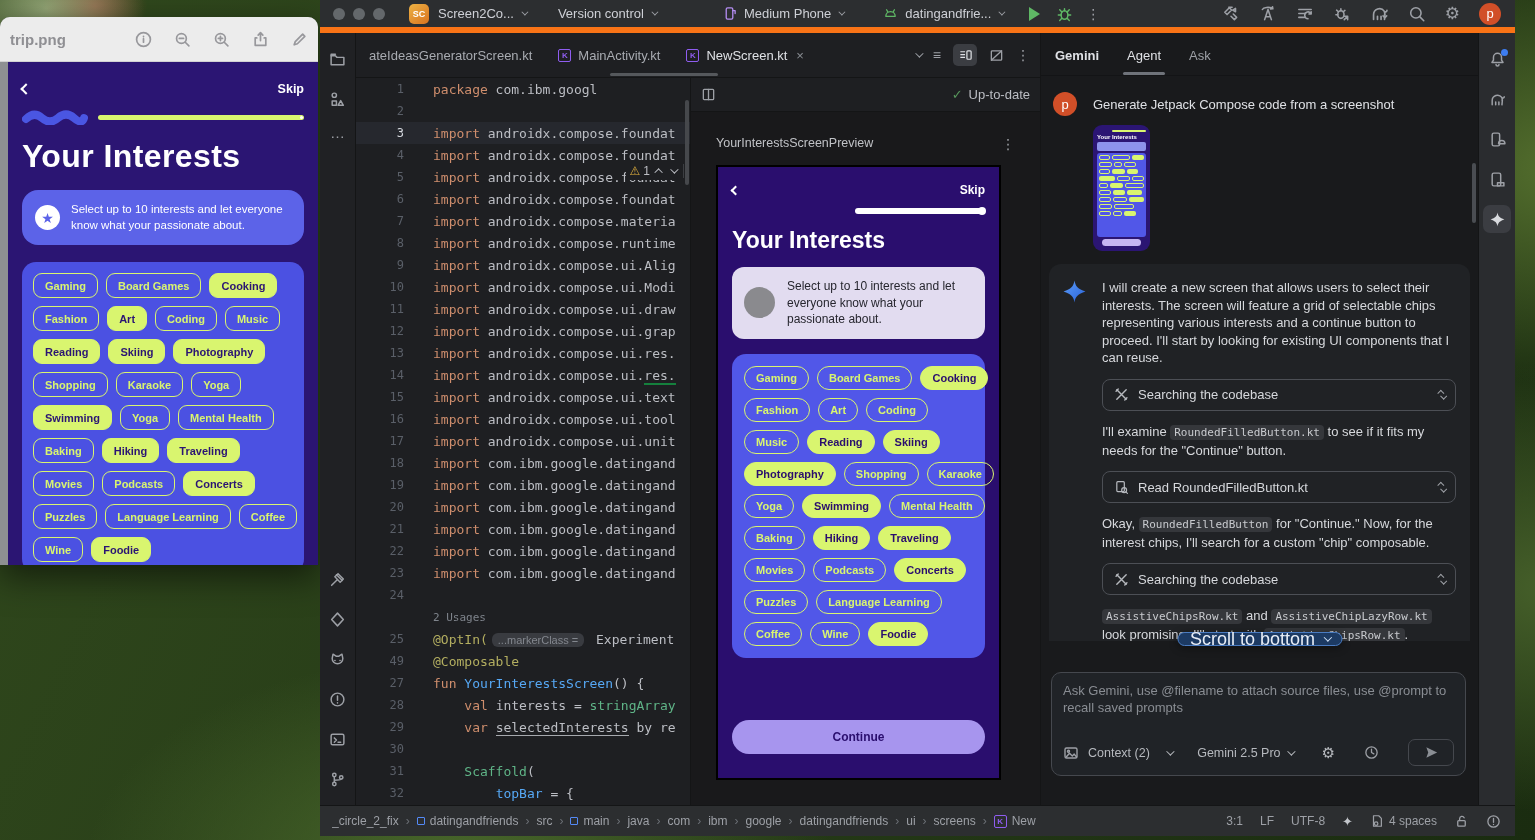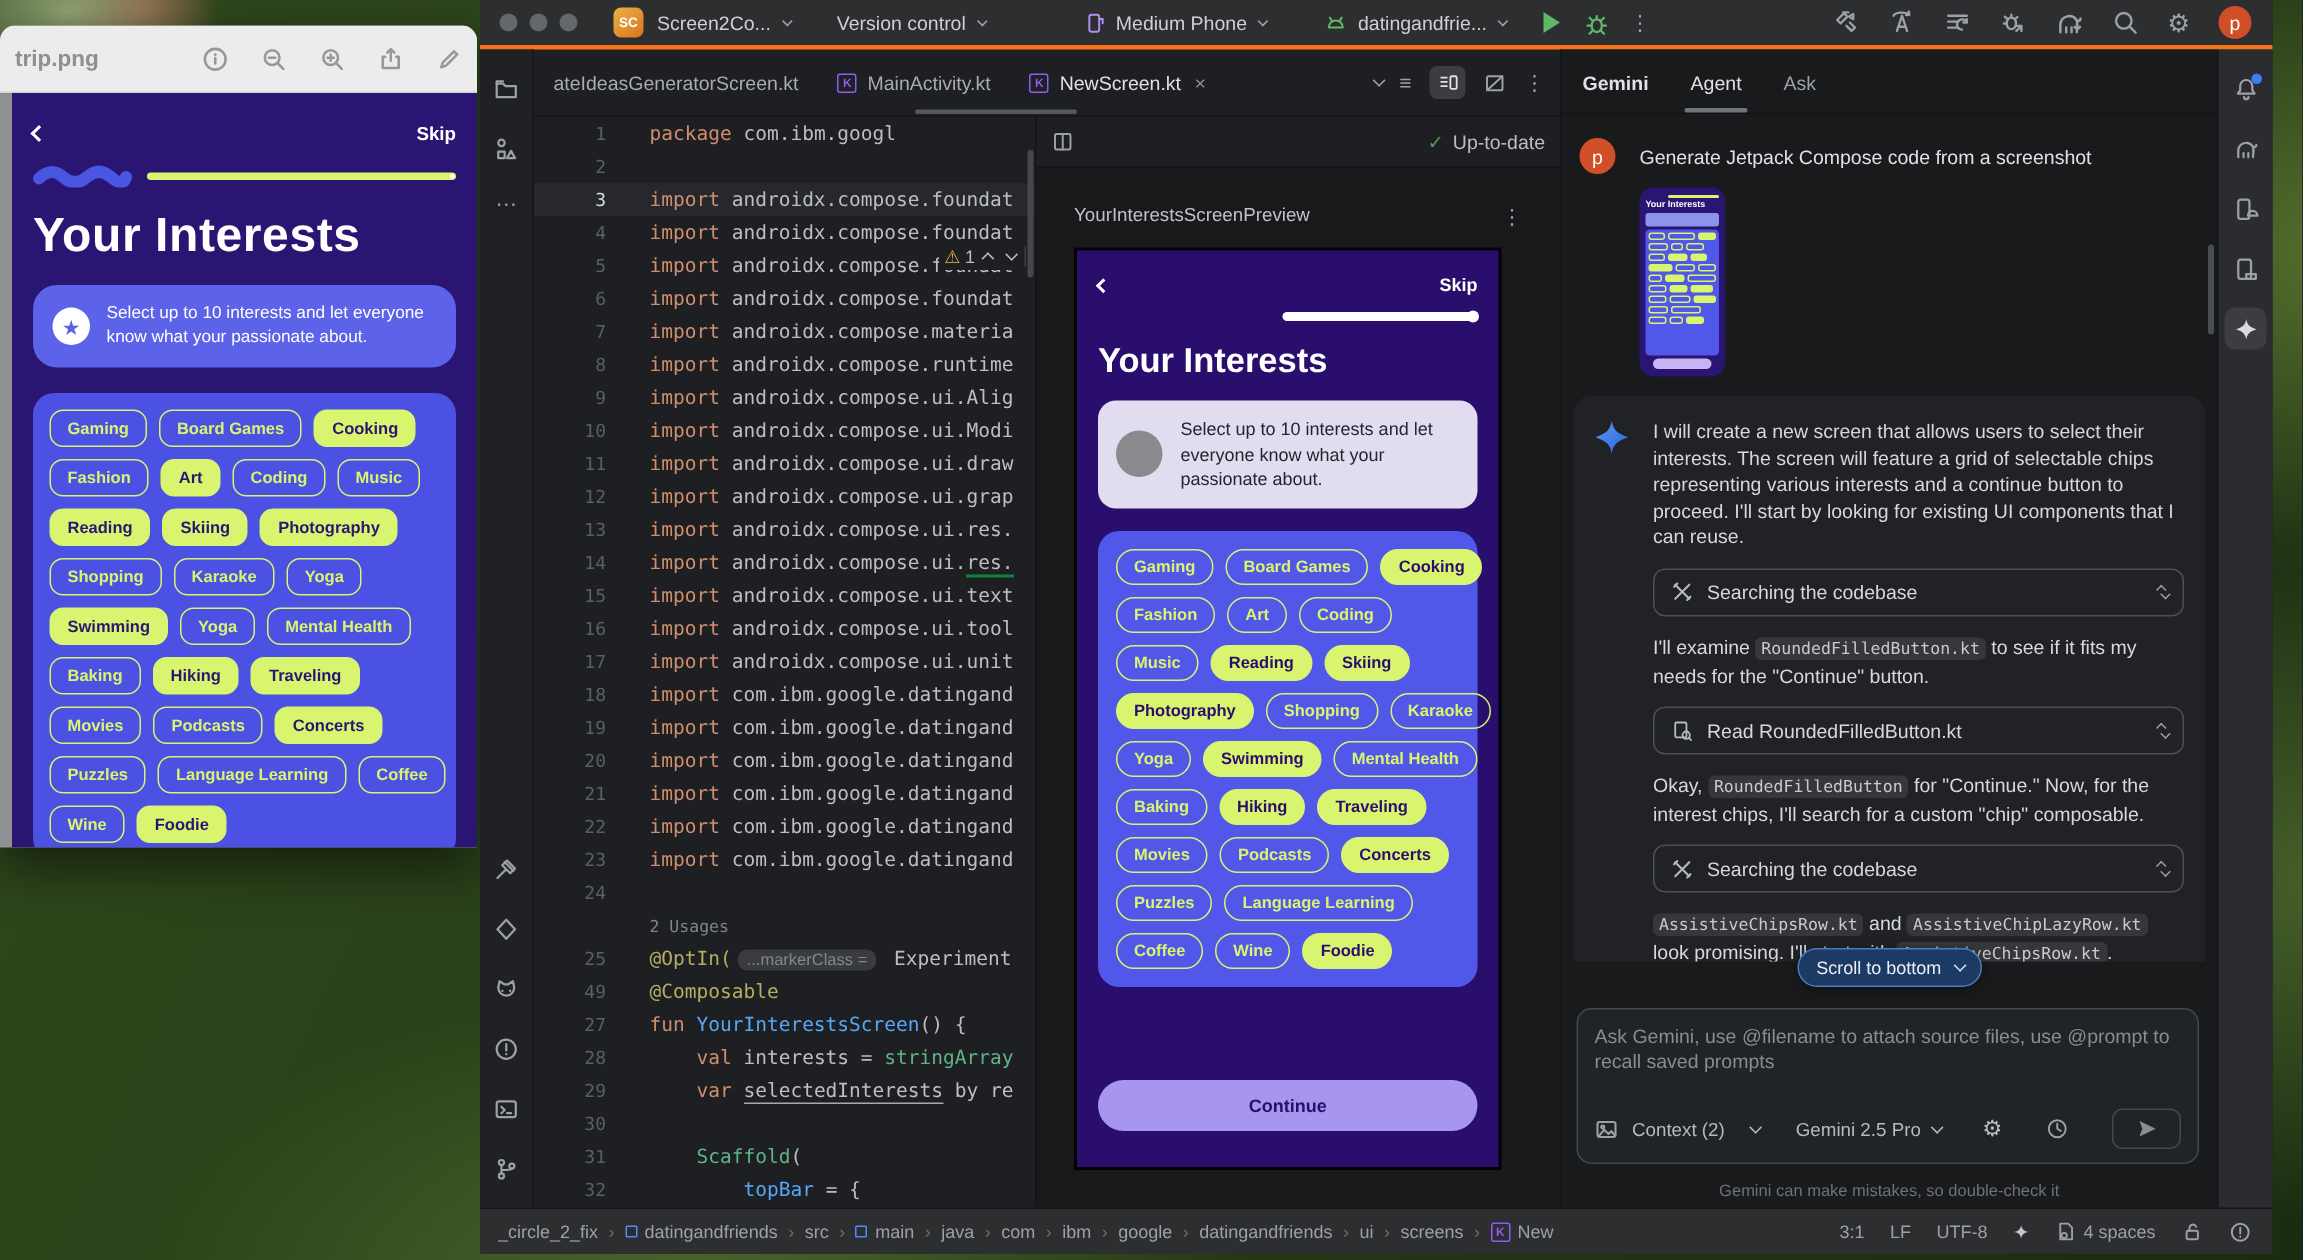--- a/index.html
+++ b/index.html
@@ -41,21 +41,21 @@
   .mock .chips-panel{background:#4b51e2}
   .chiprow{display:flex;gap:8px}
   .chip{display:inline-flex;align-items:center;height:25px;padding:0 11px;border:1.5px solid #d9f56f;border-radius:9px;
     color:#d9f56f;font-weight:bold;font-size:11px;white-space:nowrap}
   .chip.sel{background:#d9f56f;color:#2b1573}
   .mock-continue{margin-top:17px;height:40px;background:#c5b5f2;border-radius:20px;display:flex;align-items:center;justify-content:center;
     color:#2b1573;font-weight:bold;font-size:12.5px}
 
   
   .ide{position:absolute;left:320px;top:0;width:1195px;height:836px;background:#1e1f22}
-  .titlebar{position:absolute;left:0;top:0;right:0;height:33px;background:#2c2e30;border-bottom:3px solid #f97316;
+  .titlebar{position:absolute;left:0;top:0;right:0;height:33px;background:#2c2e30;border-bottom:6px solid #f97316;
     display:flex;align-items:center;color:#ced0d6;font-size:13px}
   .lights{display:flex;gap:8px;margin-left:13px}
   .light{width:12px;height:12px;border-radius:50%;background:#64686b}
   .sc-badge{width:20px;height:20px;border-radius:5px;background:linear-gradient(140deg,#ecb244,#d9731f);color:#fff;
     font-weight:bold;font-size:9px;display:flex;align-items:center;justify-content:center;margin-left:24px}
   .tb-item{display:flex;align-items:center;gap:7px;color:#ced0d6}
   .tb-item .chev{width:5px;height:5px;color:#9da0a6}
   .play{width:0;height:0;border-left:11px solid #5fb865;border-top:7px solid transparent;border-bottom:7px solid transparent}
   .tb-right{margin-left:auto;display:flex;align-items:center;gap:19px;margin-right:14px}
   .avatar{width:22px;height:22px;border-radius:50%;background:#d14f28;color:#fff;font-size:13px;display:flex;align-items:center;justify-content:center}
@@ -144,23 +144,23 @@
   .att-btn{height:7px;border-radius:4px;background:#c5b5f2;width:80%;align-self:center}
   .aicard{margin-top:13px;background:#202225;border-radius:12px;padding:13px 14px 13px 14px;position:relative}
   .spark{position:absolute;left:13px;top:15px;width:25px;height:25px}
   .aibody{margin-left:39px}
   .aip{color:#d6d8dc;font-size:13px;line-height:17.6px;margin-top:12px}
   .aip:first-child{margin-top:2px}
   .code-inline{font-family:"DejaVu Sans Mono",monospace;font-size:11px;background:#35373b;color:#c8cace;border-radius:4px;padding:1px 4px}
   .toolbox{margin-top:12px;height:32px;border:1px solid #4c4f55;border-radius:8px;display:flex;align-items:center;gap:9px;padding:0 11px;color:#d6d8dc;font-size:13px}
   .tb-exp{margin-left:auto;display:flex;flex-direction:column;gap:1px;color:#9da0a6}
   .tb-exp .chev{width:4.5px;height:4.5px}
-  .scrollpill{position:absolute;left:50%;transform:translateX(-50%);top:599px;height:26px;padding:0 12px;
+  .scrollpill{position:absolute;left:50%;transform:translateX(-50%);top:599px;height:14px;padding:0 12px;
     background:#1c3a63;border:1px solid #4a7cc2;border-radius:14px;display:flex;align-items:center;gap:8px;
-    color:#e8eef7;font-size:12px;white-space:nowrap;box-shadow:0 2px 8px rgba(0,0,0,.4)}
+    color:#e8eef7;font-size:18px;white-space:nowrap;box-shadow:0 2px 8px rgba(0,0,0,.4)}
   .inputbox{position:absolute;left:10px;right:12px;top:639px;height:104px;background:#202327;border:1px solid #45484e;border-radius:10px;padding:9px 11px}
   .inputbox textarea{width:100%;height:48px;background:transparent;border:none;outline:none;resize:none;
     color:#dfe1e5;font-size:13px;line-height:17px;font-family:"Liberation Sans",sans-serif}
   .inputbox textarea::placeholder{color:#898d93}
   .in-controls{position:absolute;left:11px;right:11px;bottom:9px;display:flex;align-items:center;gap:9px;color:#b6b9be;font-size:12.5px}
   .in-right{margin-left:auto;display:flex;align-items:center;gap:29px}
   .sendbtn{width:46px;height:27px;border:1px solid #45484e;border-radius:7px;display:flex;align-items:center;justify-content:center}
   .disclaim{position:absolute;left:0;right:0;top:755px;text-align:center;color:#6e7277;font-size:11px}
 
   
@@ -733,21 +733,20 @@
                 </svg>
               </span>
             <span class="sendbtn">
                 <svg width="15" height="15" viewBox="0 0 16 16">
                   <path d="M2.5 13.5L14 8 2.5 2.5 4.5 8z" fill="#8a8e94" stroke="none"></path>
                 </svg>
               </span>
           </span>
         </div>
       </div>
-      <div class="disclaim">Gemini can make mistakes, so double-check it</div>
     </div>
 
     <div class="rightstrip">
       <span class="icn">
           <svg width="17" height="17" viewBox="0 0 16 16">
             <path d="M8 2.2a3.8 3.8 0 0 1 3.8 3.8v2.6l1.4 2.2H2.8l1.4-2.2V6A3.8 3.8 0 0 1 8 2.2z"></path>
             <path d="M6.6 12.8a1.4 1.4 0 0 0 2.8 0"></path>
           </svg>
           <span class="bell-dot"></span>
         </span>

